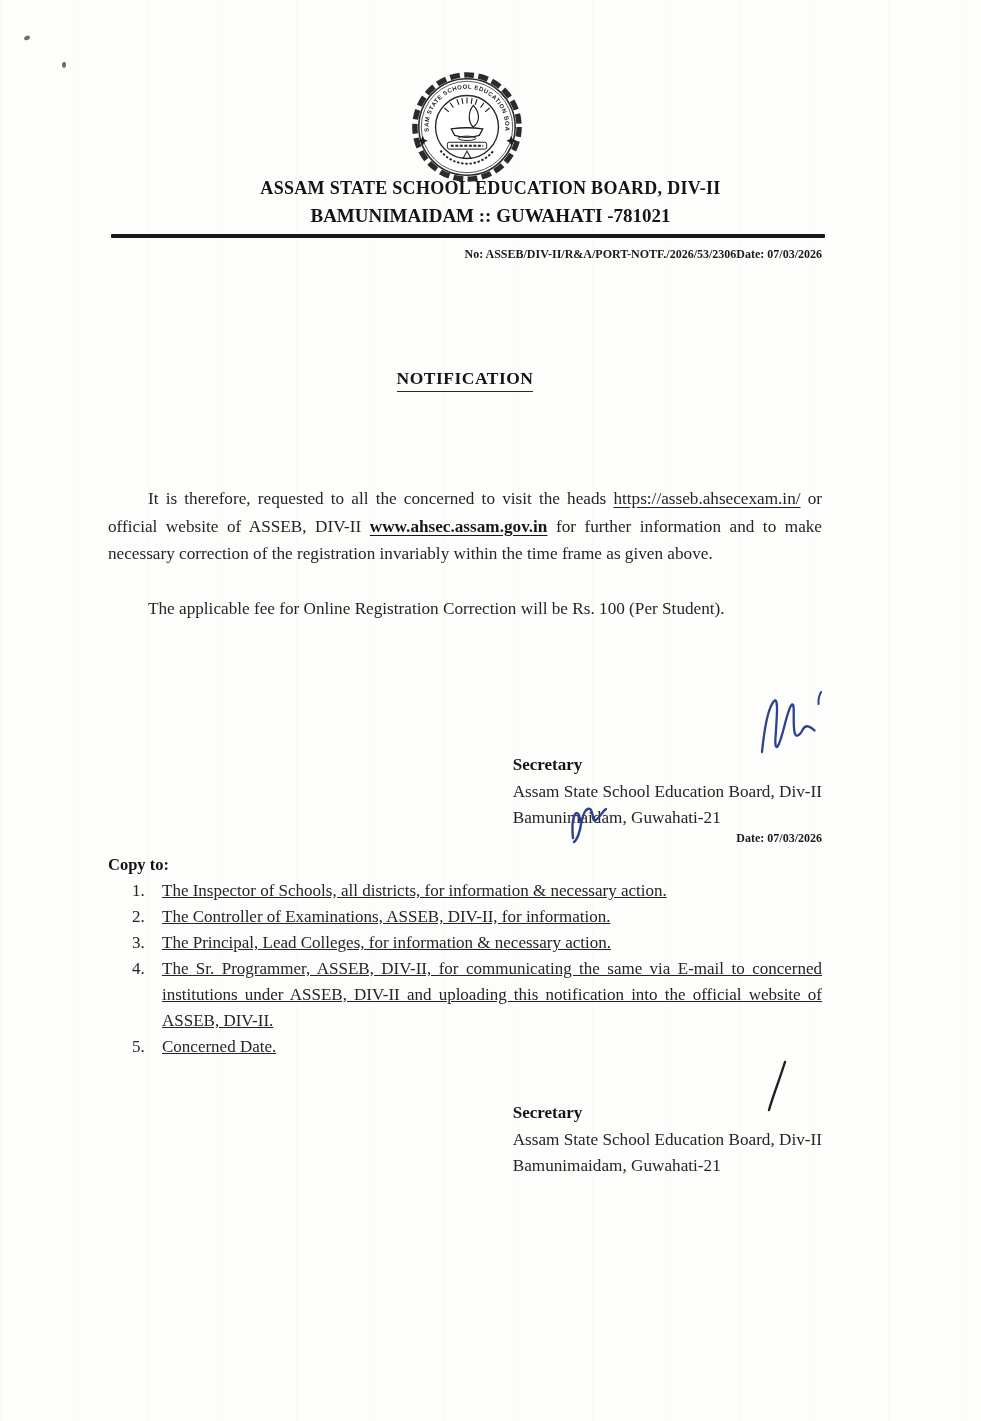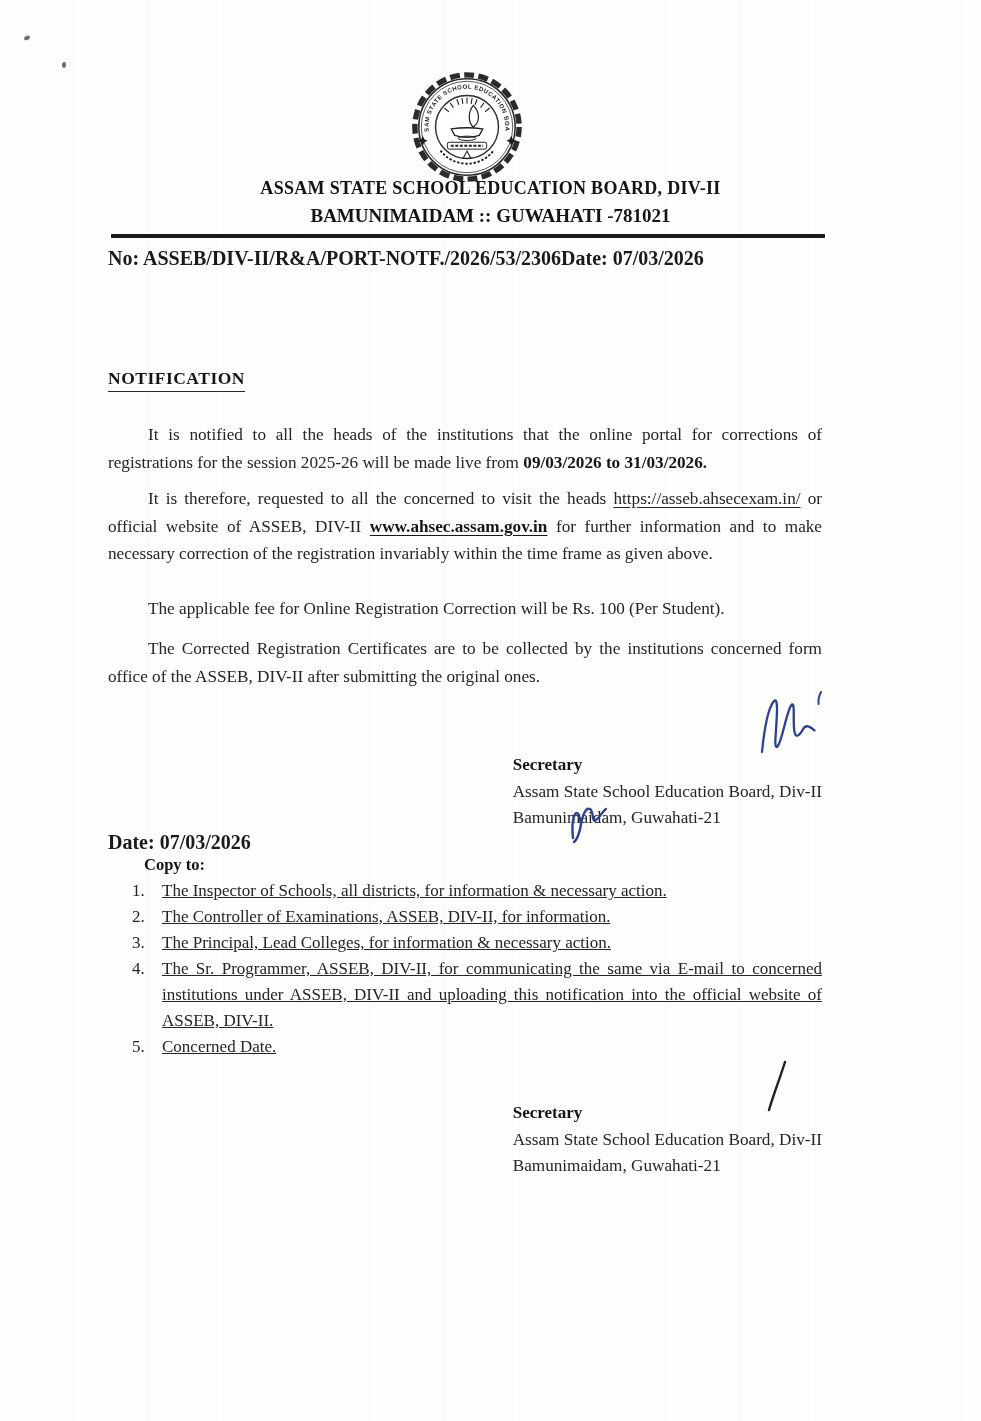--- a/index.html
+++ b/index.html
@@ -24,27 +24,27 @@
     font-weight:bold; font-size:18px; letter-spacing:0.3px; color:#141414;
   }
   .org-address {
     position:absolute; left:0; top:205px; width:100%; text-align:center;
     font-weight:bold; font-size:19px; color:#141414;
   }
   .header-rule {
     position:absolute; left:111px; top:234px; width:714px; height:4px;
     background:#181818; border-radius:1px;
   }
-  .ref-row { position:absolute; left:108px; width:714px; display:flex; justify-content:flex-start;
-    font-weight:bold; font-size:20px; color:#1a1a1a; }
+  .ref-row { position:absolute; left:108px; width:714px; display:flex; justify-content:flex-end;
+    font-weight:bold; font-size:12px; color:#1a1a1a; }
   .ref-row-1 { top:247px; }
   .ref-row-2 { top:831px; }
   
   .doc-title {
-    position:absolute; left:108px; top:368px; width:714px; 
+    position:absolute; left:108px; top:368px; width:714px; text-align:center;
   }
   .doc-title span {
     display:inline-block; font-weight:bold; font-size:17.5px; letter-spacing:0.5px;
     color:#141414; border-bottom:1.6px solid #2a2a2a; padding-bottom:2px;
   }
   .para {
     position:absolute; left:108px; width:714px;
     font-size:17.2px; line-height:27.5px; text-align:justify;
     text-indent:40px; color:#252525;
   }
@@ -56,21 +56,21 @@
   .u { text-decoration:underline; text-underline-offset:3px; }
   
   .sig-block { position:absolute; right:159px; text-align:left; font-size:17.2px; line-height:26.5px; color:#252525; }
   .sig-1 { top:752px; }
   .sig-2 { top:1100px; }
   .sig-title { font-weight:bold; font-size:17px; color:#141414; }
   .sig-ink-1 { position:absolute; left:748px; top:686px; width:86px; height:76px; }
   .sig-ink-2 { position:absolute; left:568px; top:798px; width:44px; height:48px; }
   .sig-ink-3 { position:absolute; left:764px; top:1058px; width:26px; height:56px; }
   
-  .copy-label { position:absolute; left:108px; top:855px; font-weight:bold; font-size:16.5px; color:#141414;margin-left:36px; }
+  .copy-label { position:absolute; left:108px; top:855px; font-weight:bold; font-size:16.5px; color:#141414; }
   .copy-list { position:absolute; left:132px; top:878px; width:690px; font-size:17px; line-height:26px; color:#252525; }
   .copy-item { display:flex; }
   .copy-num { width:30px; flex:none; }
   .copy-text { flex:1; text-align:justify;text-decoration:underline; }
   
   .speck { position:absolute; background:#4a4a4a; border-radius:60% 40% 50% 50%; opacity:.8; }
   .speck-1 { left:24px; top:36px; width:6px; height:4px; transform:rotate(-20deg); }
   .speck-2 { left:62px; top:62px; width:4px; height:6px; }
 </style>
 </head>
@@ -117,27 +117,25 @@
 
   <div class="ref-row ref-row-1">
     <span>No: ASSEB/DIV-II/R&amp;A/PORT-NOTF./2026/53/2306</span>
     <span>Date: 07/03/2026</span>
   </div>
 
   <div class="doc-title">
     <span>NOTIFICATION</span>
   </div>
 
-  <div class="para p1"><span>It is notified to all the heads of the institutions that the online portal for corrections of registrations for the session 2025-26 will be made live from </span><span class="bold">09/03/2026 to 31/03/2026.</span></div>
 
   <div class="para p2"><span>It is therefore, requested to all the concerned to visit the heads </span><span class="u">https://asseb.ahsecexam.in/</span><span> or official website of ASSEB, DIV-II </span><span class="bold u">www.ahsec.assam.gov.in</span><span> for further information and to make necessary correction of the registration invariably within the time frame as given above.</span></div>
 
   <div class="para p3">The applicable fee for Online Registration Correction will be Rs. 100 (Per Student).</div>
 
-  <div class="para p4">The Corrected Registration Certificates are to be collected by the institutions concerned form office of the ASSEB, DIV-II after submitting the original ones.</div>
 
   <svg class="sig-ink-1" viewBox="0 0 86 76">
     <path d="M 14 66 C 16 46, 20 22, 26 15 C 31 10.5, 28.5 34, 27.5 52 C 27 58, 27.6 62.5, 29.6 60.5 C 34.5 54, 38.5 25, 43.5 19 C 47.5 14.5, 44.5 36, 46.5 46 C 47.6 52, 51.5 50, 54.5 44 C 57.5 38, 62 40, 66.5 44.5" fill="none" stroke="#2e4191" stroke-width="2.3" stroke-linecap="round"></path>
     <path d="M 73 6 C 71 10, 70 14, 70.6 18" fill="none" stroke="#2e4191" stroke-width="2" stroke-linecap="round"></path>
   </svg>
 
   <div class="sig-block sig-1">
     <div class="sig-title">Secretary</div>
     <div>Assam State School Education Board, Div-II</div>
     <div>Bamunimaidam, Guwahati-21</div>

